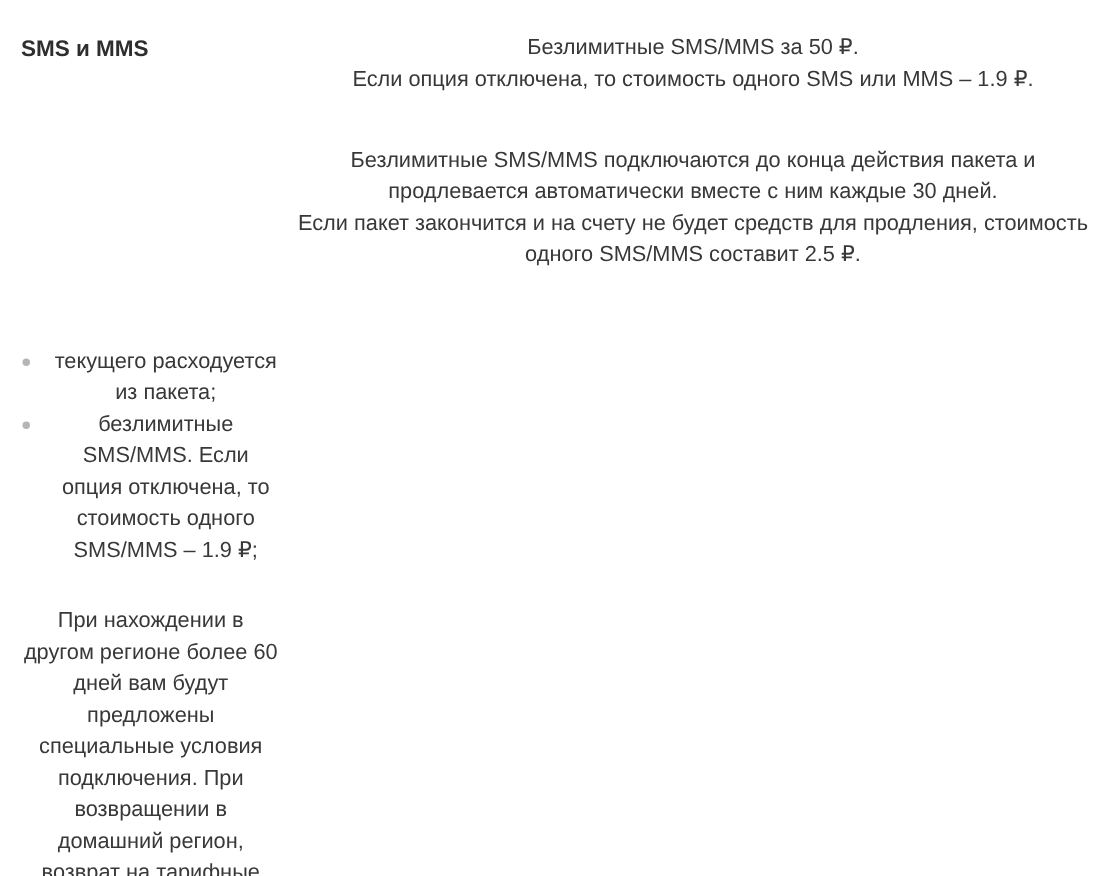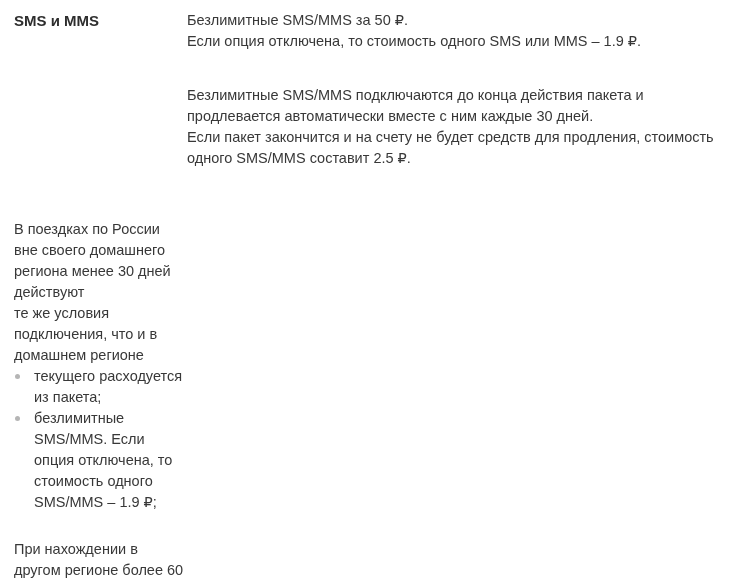--- a/index.html
+++ b/index.html
@@ -18,35 +18,36 @@
   body {
     font-family: "Liberation Sans", "DejaVu Sans", sans-serif;
     font-size: 14.5px;
     line-height: 21px;
     color: var(--text);
   }
   .page {
     width: 741px;
     height: 466px;
     padding: 10px 4px 0 14px;
+    margin-top: 12px;
   }
   .row {
     display: grid;
     grid-template-columns: 173px 1fr;
     align-items: start;
   }
   .row + .row { margin-top: 50px; }
   .label {
     font-size: 15px;
     font-weight: bold;
     color: var(--label);
     line-height: 21px;
     padding-right: 10px;
   }
-  .content { min-width: 0; }
+  .content { min-width: 0; text-align: center; }
   .para {
     white-space: pre-line;
     overflow-wrap: break-word;
   }
   .para + .para { margin-top: 33px; }
   ul.bullets {
     list-style: none;
     margin: 0;
     padding: 0;
   }
@@ -80,22 +81,20 @@
 Если опция отключена, то стоимость одного SMS или MMS – 1.9 ₽.</p>
       <p class="para">Безлимитные SMS/MMS подключаются до конца действия пакета и
 продлевается автоматически вместе с ним каждые 30 дней.
 Если пакет закончится и на счету не будет средств для продления, стоимость
 одного SMS/MMS составит 2.5 ₽.</p>
     </div>
   </section>
 
   <section class="row">
     <div class="content">
-      <p class="para">В поездках по России вне своего домашнего региона менее 30 дней действуют
-те же условия подключения, что и в домашнем регионе</p>
       <ul class="bullets">
         <li>текущего расходуется из пакета;</li>
         <li>безлимитные SMS/MMS. Если опция отключена, то стоимость одного
 SMS/MMS – 1.9 ₽;</li>
       </ul>
       <p class="para outro">При нахождении в другом регионе более 60 дней вам будут предложены
 специальные условия подключения. При возвращении в домашний регион,
 возврат на тарифные пакеты домашнего региона произойдет после
 завершения текущего пакета или в течение суток, если пакет не был
 подключен.</p>

